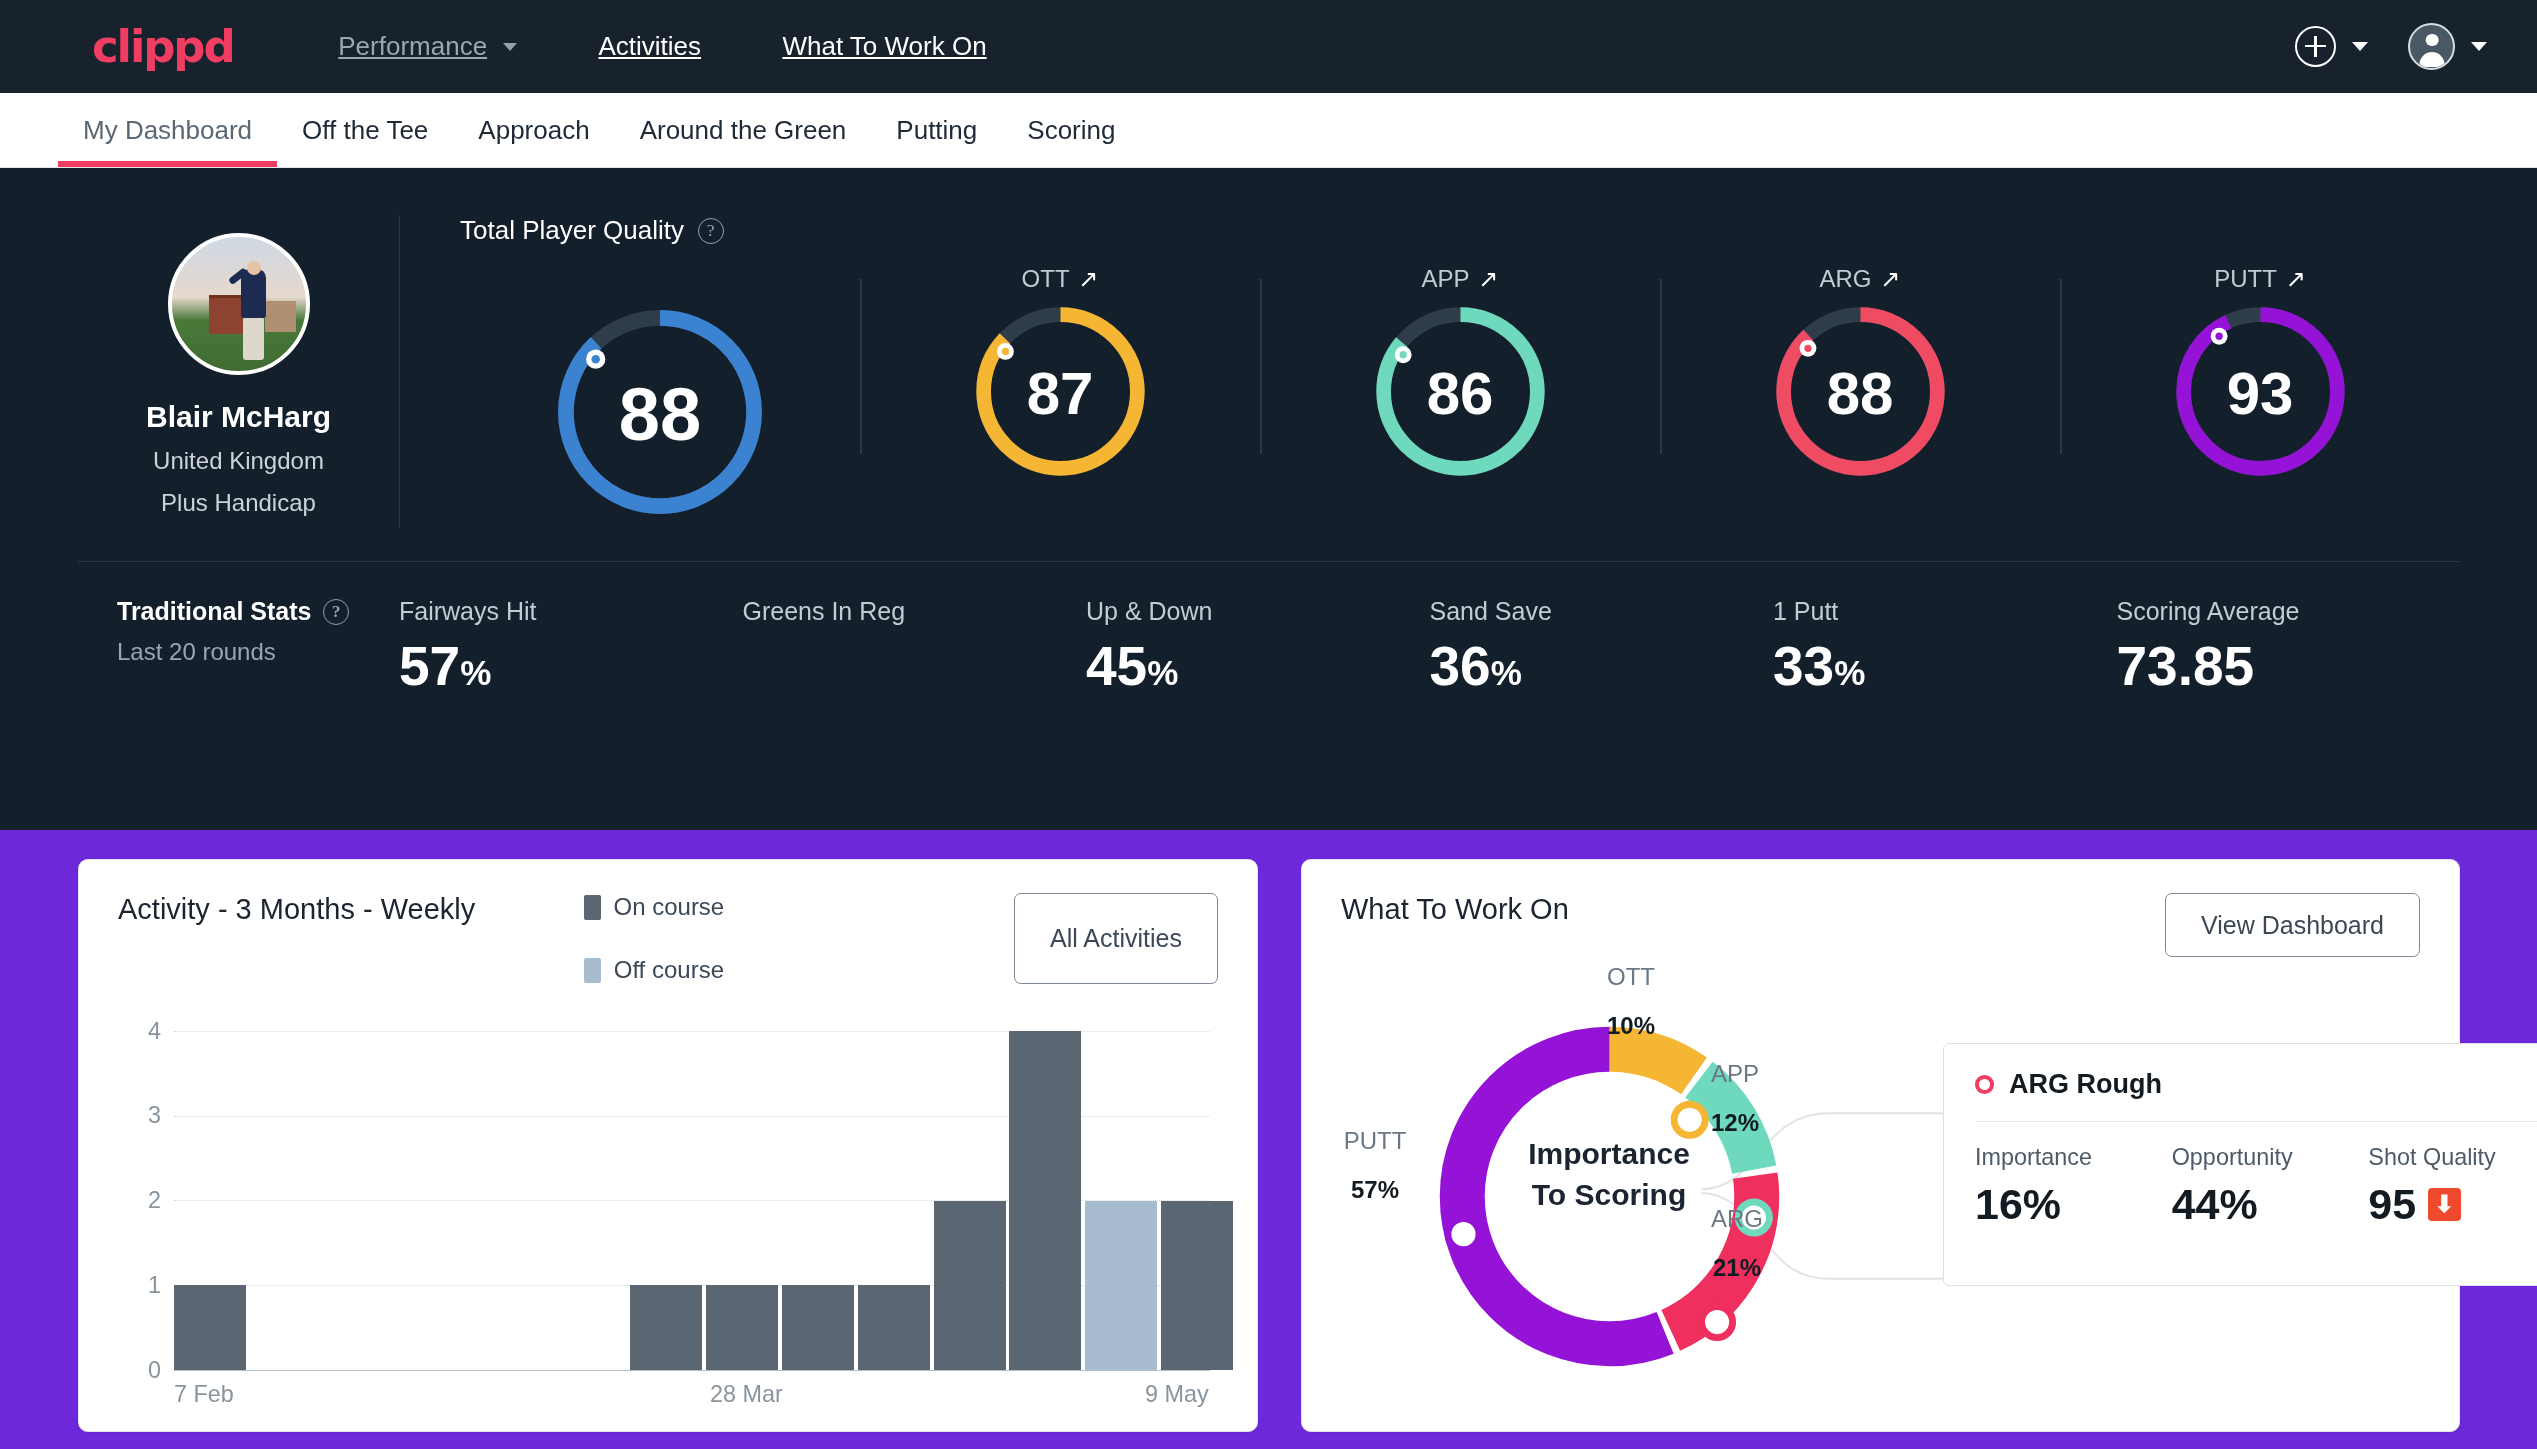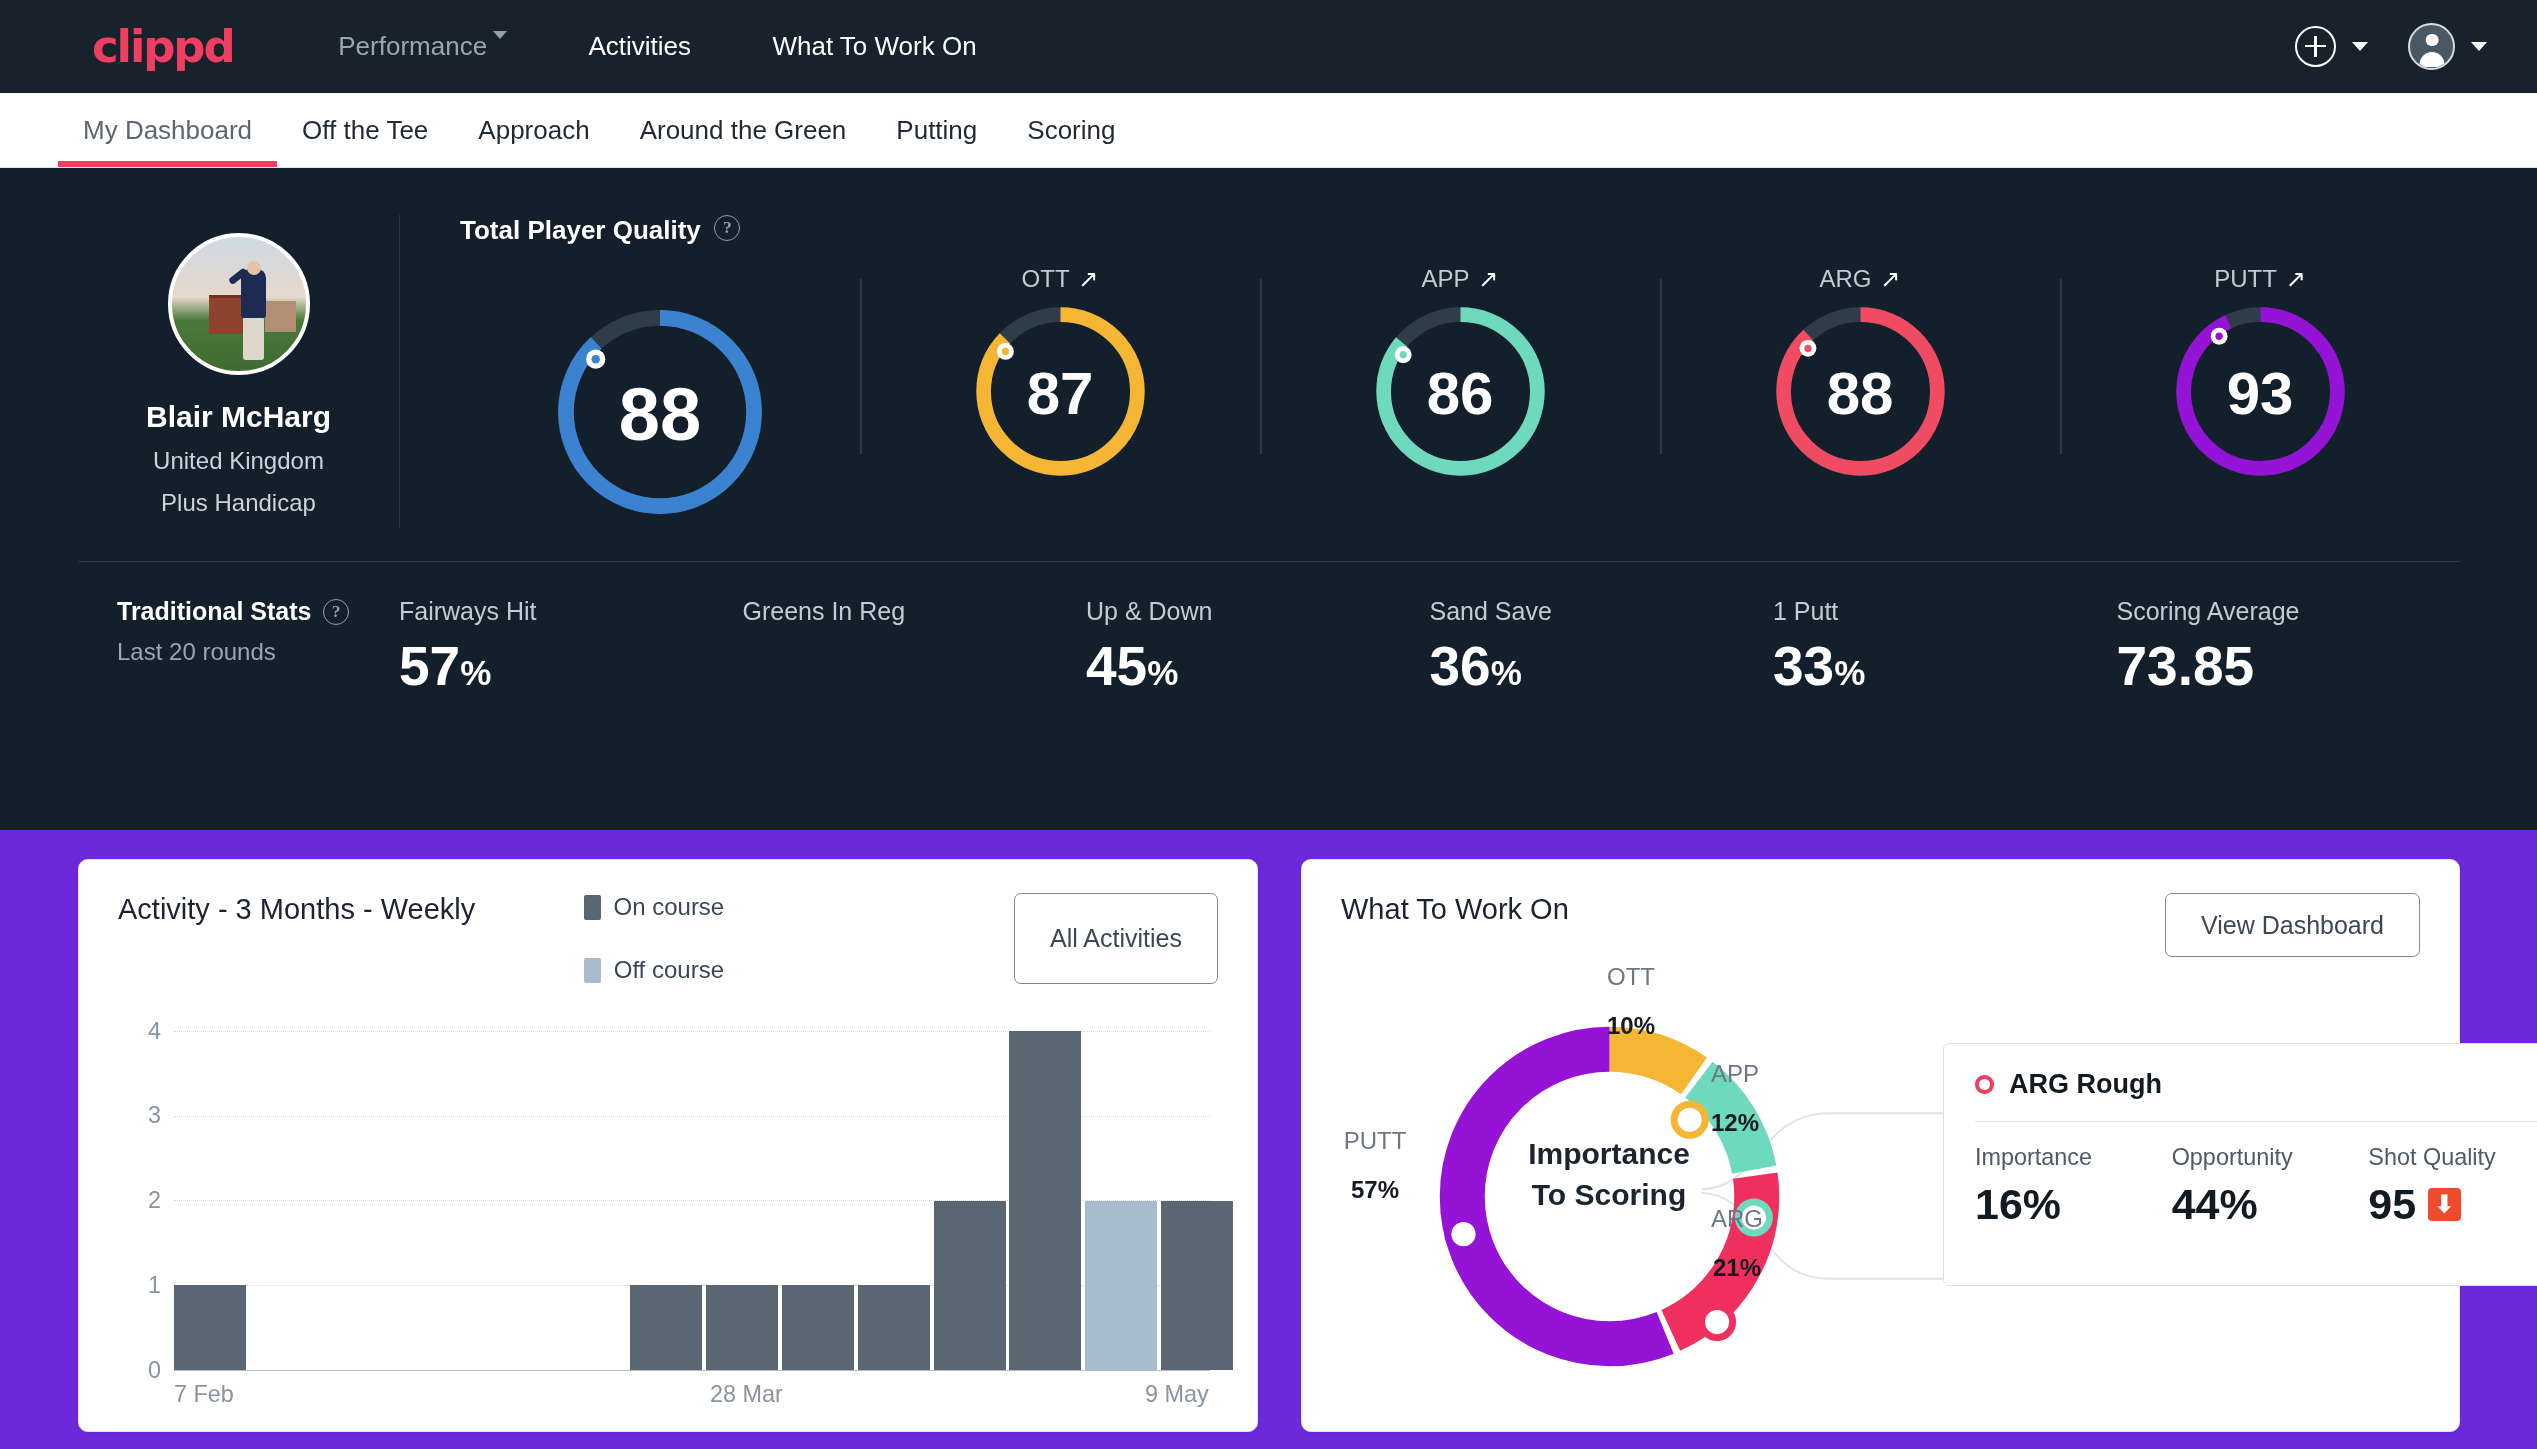--- a/index.html
+++ b/index.html
@@ -19,21 +19,21 @@
     position: relative;
   }
   .logo {
     font-size: 45px; font-weight: bold; color: #ef3e62;
     letter-spacing: -2.1px; margin-left: 41px; margin-right: 93px;
     font-family: "DejaVu Sans", sans-serif;
   }
   .navlinks { display: flex; align-items: center; gap: 58px; }
   .navlink {
     color: #ffffff; font-size: 26px; padding: 7.8px 11.7px; cursor: pointer;
-    display: flex; gap: 6px; white-space: nowrap;
+    display: flex; align-items: center; gap: 16px; white-space: nowrap; text-decoration: underline;
   }
   .navlink.muted { color: #9aa6b2; }
   .chev {
     width: 0; height: 0; border-left: 7.8px solid transparent;
     border-right: 7.8px solid transparent; border-top: 8.8px solid currentColor;
     display: inline-block; opacity: .95;
   }
   .nav-right {
     position: absolute; right: 51px; top: 0; height: 93px;
     display: flex; align-items: center; gap: 15.6px;
@@ -115,21 +115,21 @@
     border-radius: 50%; background: #e6c3a4;
   }
   .photo .golfer-arm {
     position: absolute; left: 42%; top: 27%; width: 19.5px; height: 6.8px;
     background: #1d2a52; transform: rotate(-38deg); border-radius: 3.9px;
   }
   .pname { color: #ffffff; font-size: 30px; font-weight: bold; margin-top: 25px; }
   .pmeta { color: #ccd3da; font-size: 24px; margin-top: 13.6px; }
 
   .quality { flex: 1; border-left: 1.9px solid #2c3a48; padding-left: 60px; }
-  .qhead { display: flex; gap: 13.6px; font-weight: bold; }
+  .qhead { display: flex; align-items: center; gap: 13.6px; }
   .qtitle { color: #ffffff; font-size: 26px; }
   .help-icon {
     width: 26px; height: 26px; border-radius: 50%;
     border: 1.9px solid #93a0ad; color: #93a0ad;
     font-size: 17.5px; line-height: 23.4px; text-align: center;
     cursor: pointer; font-family: "Liberation Serif", serif;
   }
   .gauges { display: flex; align-items: flex-start; margin-top: 11.7px; }
   .gauge-cell {
     flex: 1; display: flex; flex-direction: column; align-items: center;

